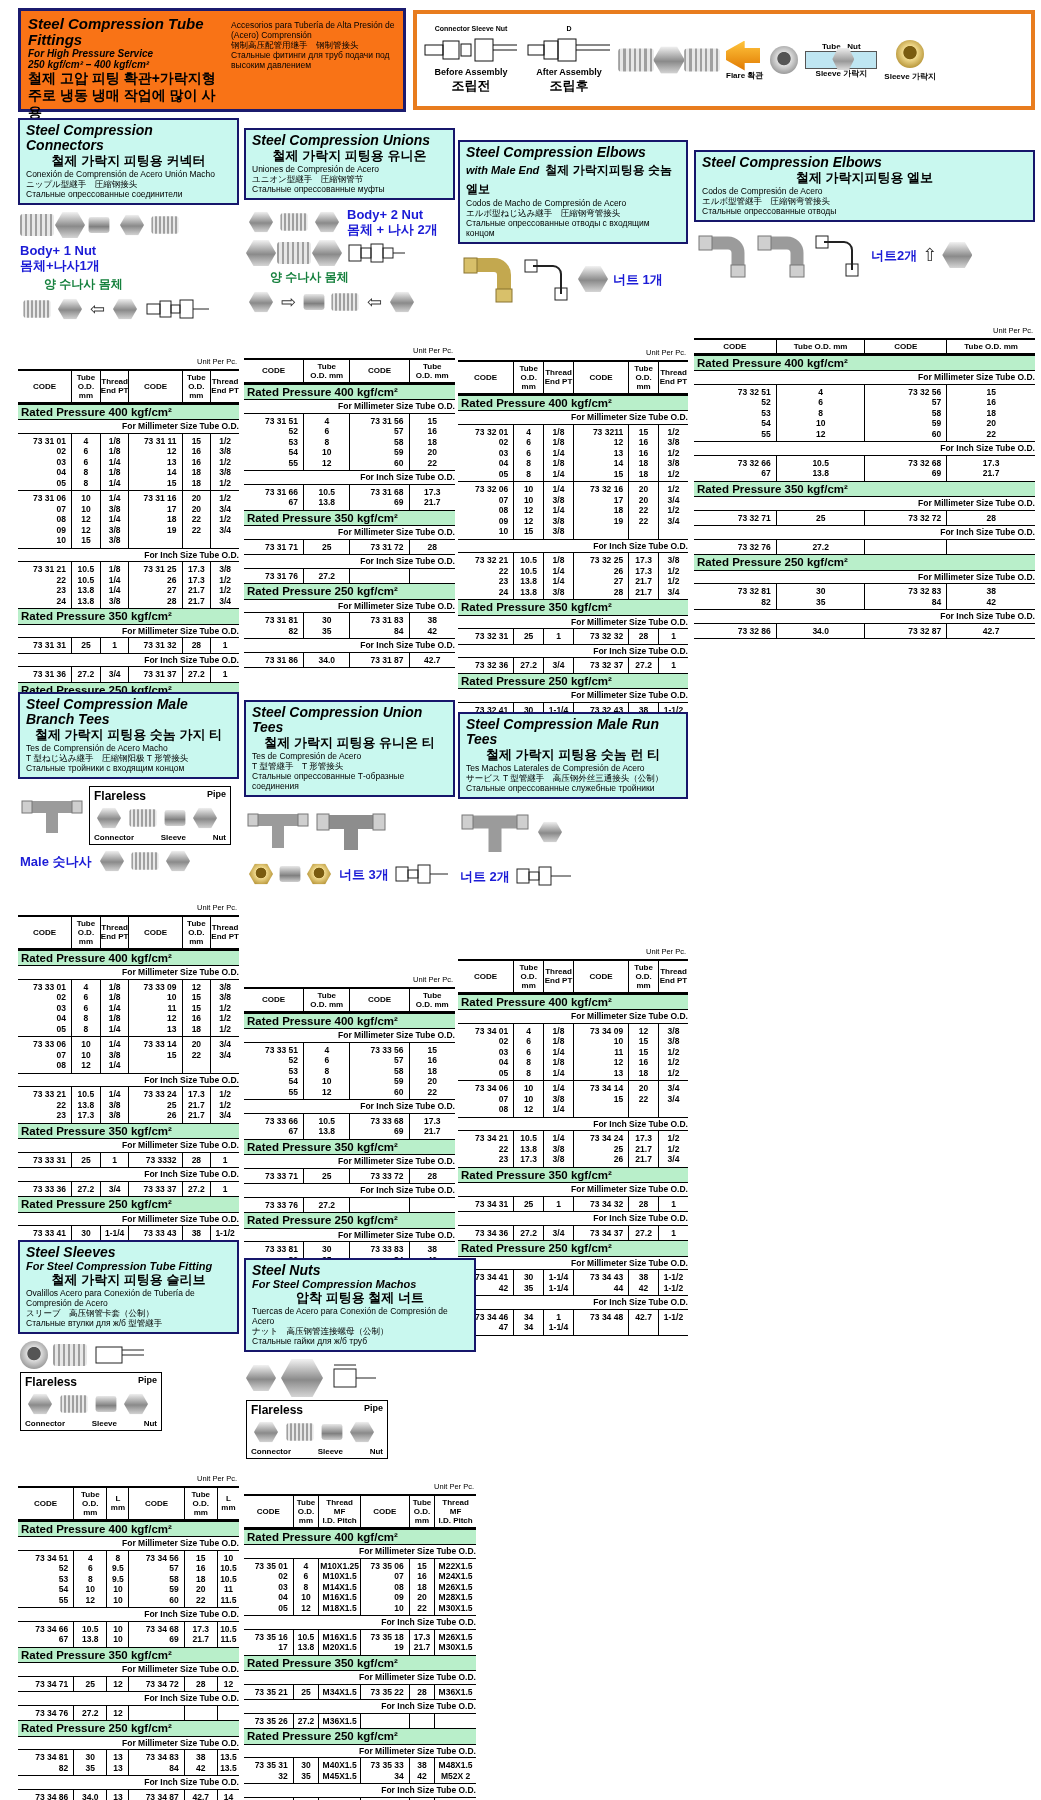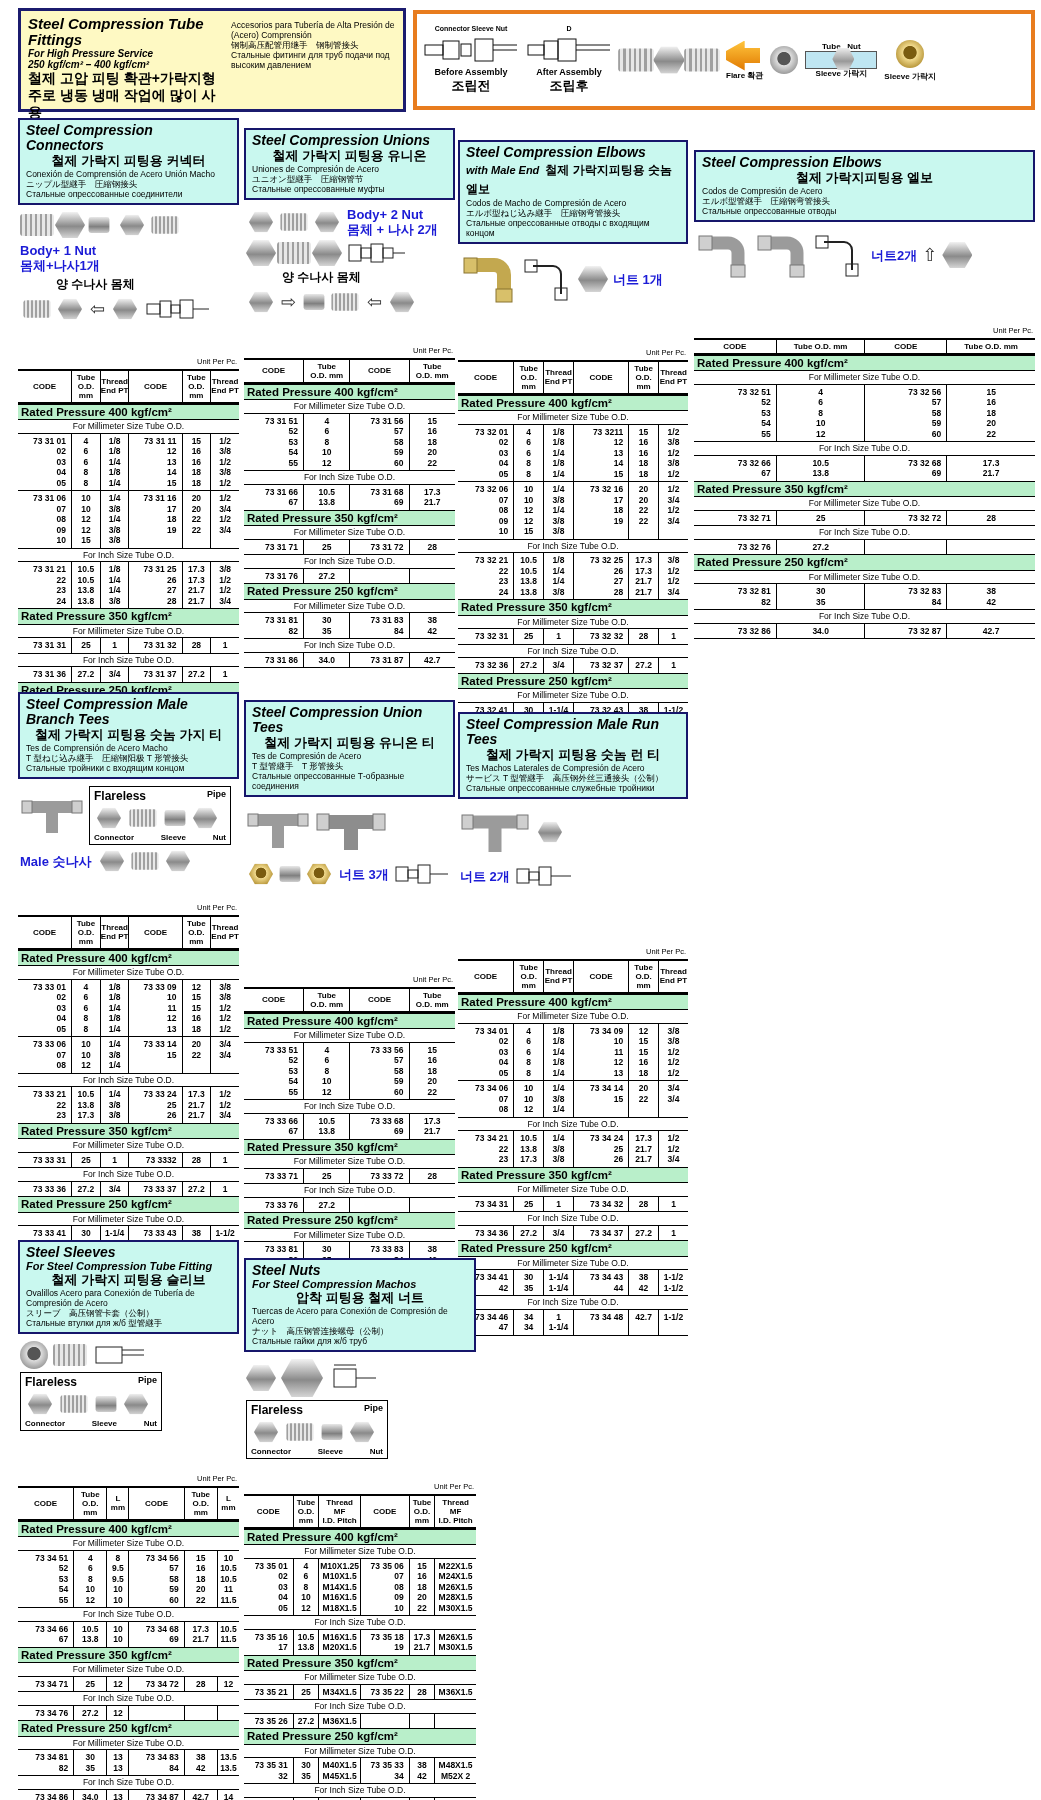--- a/index.html
+++ b/index.html
@@ -1,20 +1,20 @@
 <!DOCTYPE html>
 <html><head>
 <meta charset="utf-8">
 <style>
   html,body{margin:0;padding:0;background:#fff;}
   #page{position:relative;width:1041px;height:1800px;background:#fff;
         font-family:"Liberation Sans",sans-serif;color:#000;overflow:hidden;}
   
   .hdr-left{position:absolute;left:18px;top:8px;width:388px;height:104px;box-sizing:border-box;
-            background:#fef9c3;border:3px solid #1b1b6e;display:flex;gap:8px;padding:5px 7px;}
+            background:#f97316;border:3px solid #1b1b6e;display:flex;gap:8px;padding:5px 7px;}
   .h-en{font-weight:bold;font-style:italic;font-size:15px;line-height:16px;}
   .h-en2{font-weight:bold;font-style:italic;font-size:10px;line-height:11px;}
   .h-ko{font-weight:bold;font-size:14px;line-height:17px;}
   .hl-side{font-size:8.5px;line-height:10px;padding-top:4px;width:165px;flex:none;}
   .hdr-right{position:absolute;left:413px;top:10px;width:622px;height:100px;box-sizing:border-box;
              border:4px solid #e87c1e;background:#fff;display:flex;align-items:center;gap:7px;padding:2px 6px;}
   .asm{text-align:center;flex:none;}
   .asm-top{font-size:7px;font-weight:bold;line-height:8px;}
   .asm-cap{font-size:9px;font-weight:bold;}
   .asm-ko{font-size:13px;font-weight:bold;}
@@ -35,21 +35,21 @@
   .t-en2{font-weight:bold;font-style:italic;font-size:11px;}
   .t-ko{font-weight:bold;font-size:13px;line-height:16px;text-align:center;}
   .t-ko2{font-weight:bold;font-size:12px;margin-left:6px;}
   .t-sm{font-size:8.5px;line-height:10px;}
   .imgarea{position:relative;padding:4px 2px;box-sizing:border-box;}
   .s1 .imgarea{height:152px}.s2 .imgarea{height:146px}.s3 .imgarea{height:104px}
   .s4 .imgarea{height:104px}.s5 .imgarea{height:124px}.s6 .imgarea{height:178px}
   .s7 .imgarea{height:148px}.s8 .imgarea{height:140px}.s9 .imgarea{height:130px}
   .fitrow{display:flex;align-items:center;gap:5px;margin:3px 0;flex-wrap:wrap;}
   .note-lg{color:#1b1bd6;font-weight:bold;font-size:13px;line-height:15px;}
-  .note-md{color:#000000;font-weight:bold;font-size:12px;margin:2px 0 2px 36px;}
+  .note-md{color:#15803d;font-weight:bold;font-size:12px;margin:2px 0 2px 24px;}
   .arrow{font-size:18px;color:#333;line-height:18px;}
   
   .photo{display:inline-flex;align-items:center;gap:1px;}
   .hex{width:30px;height:26px;background:linear-gradient(180deg,#f2f2f2,#8a8a8a 55%,#d5d5d5);
        clip-path:polygon(25% 0,75% 0,100% 50%,75% 100%,25% 100%,0 50%);display:inline-block;}
   .thr{width:34px;height:22px;border-radius:3px;display:inline-block;
        background:repeating-linear-gradient(90deg,#a0a0a0 0 2px,#e8e8e8 2px 5px);}
   .cyl{width:26px;height:20px;border-radius:3px;display:inline-block;
        background:linear-gradient(180deg,#e8e8e8,#808080 60%,#cfcfcf);}
   .ring{width:28px;height:28px;border-radius:50%;display:inline-block;
@@ -71,21 +71,21 @@
   .fl-bot{display:flex;justify-content:space-between;font-weight:bold;font-size:8px;}
   
   .tbl{font-size:8.5px;line-height:10.5px;font-weight:bold;border-bottom:1px solid #000;}
   .unit{text-align:right;font-size:7.5px;font-weight:normal;padding:0 2px 1px 0;}
   .thead{display:flex;border-top:2px solid #000;border-bottom:2px solid #000;
          font-size:8px;line-height:9px;text-align:center;}
   .hc{box-sizing:border-box;display:flex;align-items:center;justify-content:center;
       padding:2px 0;white-space:pre-line;}
   .hc:not(:first-child){border-left:1px solid #000;}
   .bar{background:#b9efca;font-weight:bold;font-size:11.5px;padding:2px 3px;border-top:1px solid #000;}
-  .sub{font-weight:normal;text-align:center;border-top:1px solid #000;padding:1px 0;font-size:8.5px;}
+  .sub{font-weight:bold;text-align:right;border-top:1px solid #000;padding:1px 0;font-size:8.5px;}
   .band{display:flex;border-top:1px solid #000;}
   .bc{box-sizing:border-box;padding:2px 1px;text-align:center;}
   .bc:not(:first-child){border-left:1px solid #000;}
   .bc.code{text-align:right;padding-right:5px;}
   svg{display:block;}
 </style>
 </head>
 <body>
 
 <div id="page">

